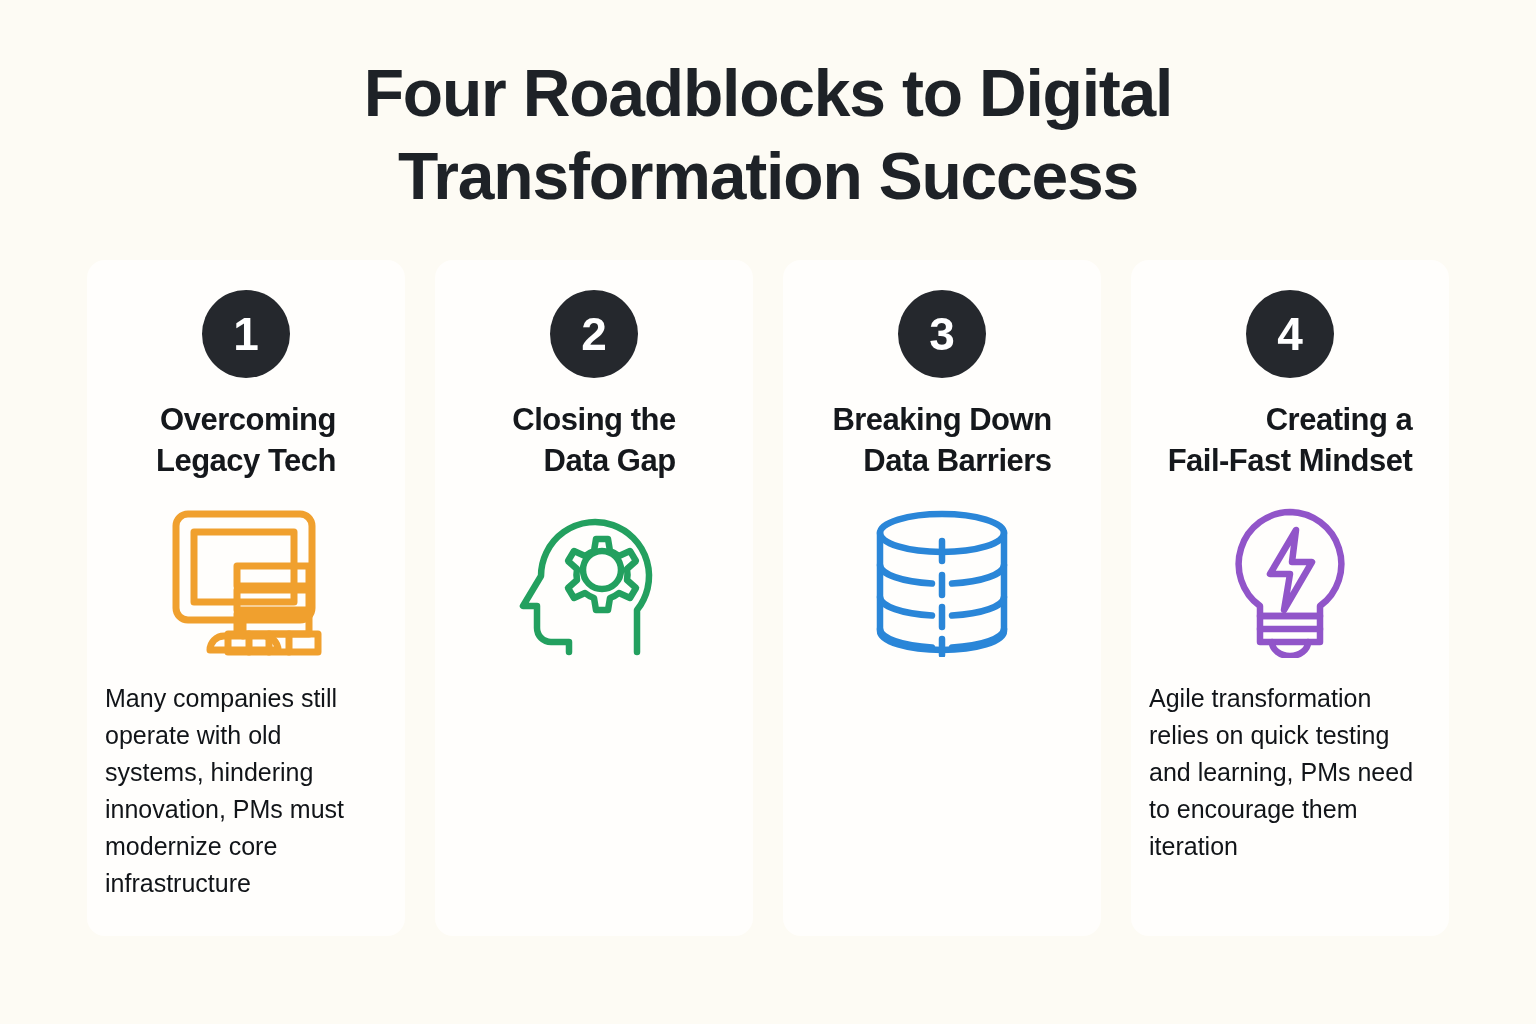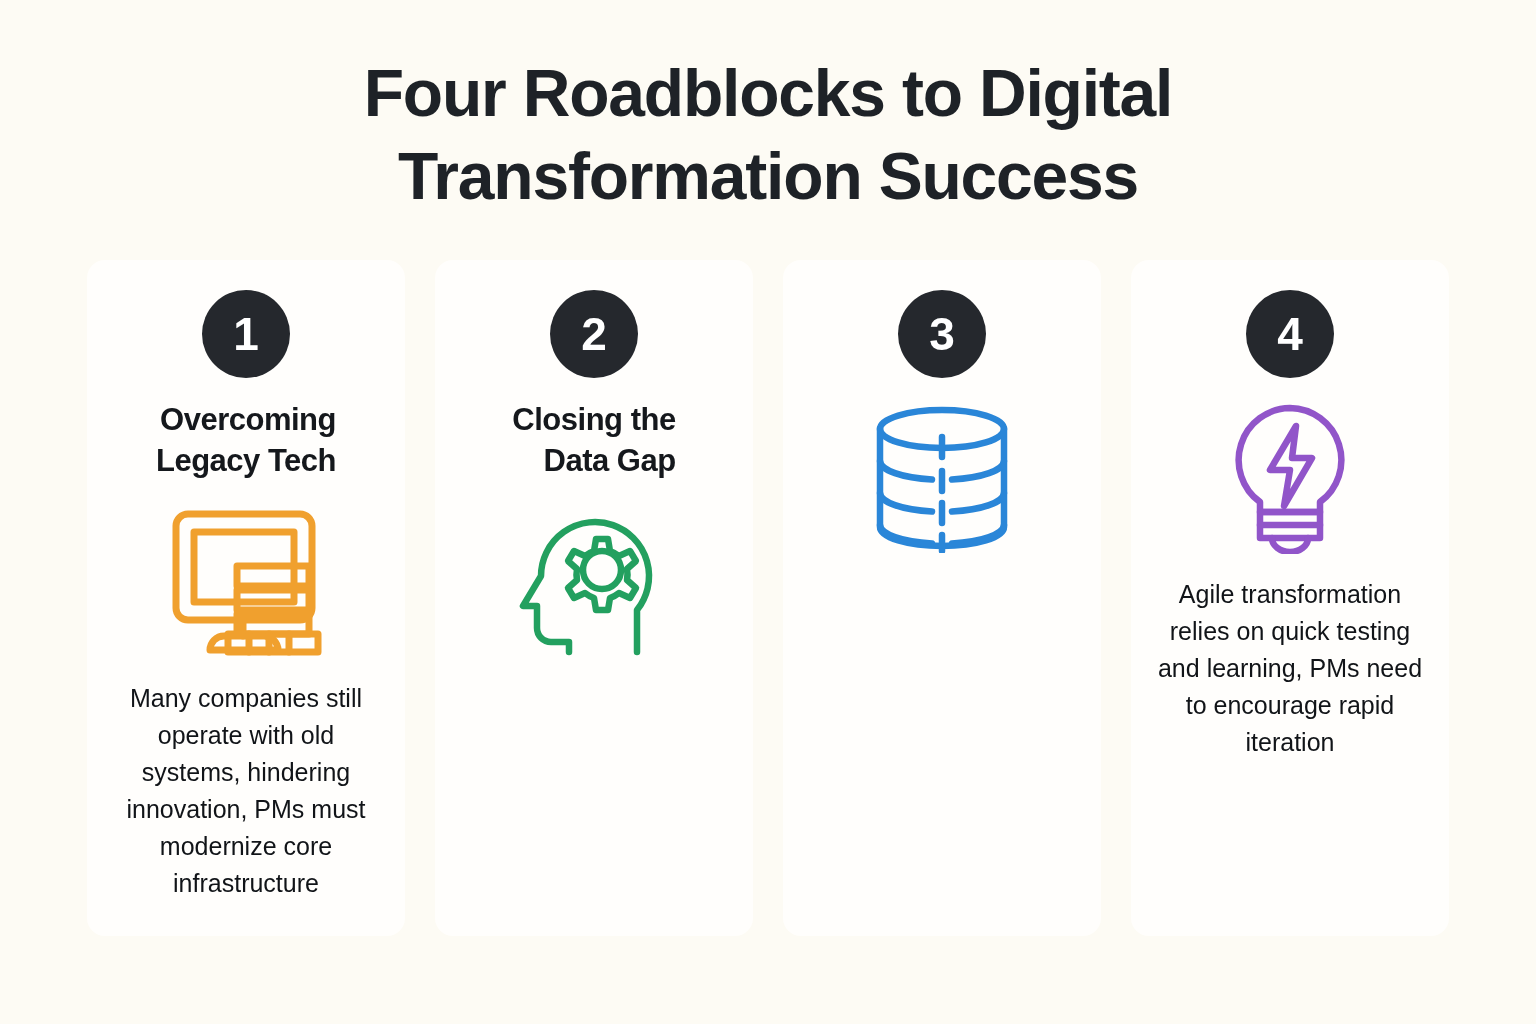--- a/index.html
+++ b/index.html
@@ -77,21 +77,21 @@
   .icon-wrap {
     margin-top: 20px;
     height: 160px;
     display: flex;
     align-items: center;
     justify-content: center;
     flex: none;
   }
   .card-body {
     margin-top: 18px;
-    text-align: center;
+    text-align: left;
     color: #111418;
     font-size: 25px;
     line-height: 1.48;
     white-space: pre-line;
   }
 </style>
 </head>
 <body>
 
 <div class="page">
@@ -128,40 +128,44 @@
         <svg width="158" height="152" viewBox="0 0 158 152" fill="none" stroke="#23A05F" stroke-width="6.5" stroke-linecap="round" stroke-linejoin="round">
           <path d="M122 146 V104 a54 54 0 1 0 -96 -34 l-18 30 h14 v22 a14 14 0 0 0 14 14 h18 v10"></path>
           <path d="M81 33 h12 l2 12 a30 30 0 0 1 9 5 l11 -5 6 10 -9 8 a30 30 0 0 1 0 11 l9 8 -6 10 -11 -5 a30 30 0 0 1 -9 5 l-2 12 h-12 l-2 -12 a30 30 0 0 1 -9 -5 l-11 5 -6 -10 9 -8 a30 30 0 0 1 0 -11 l-9 -8 6 -10 11 5 a30 30 0 0 1 9 -5 z"></path>
           <circle cx="87" cy="64" r="19"></circle>
         </svg>
       </div>
     </div>
 
     <div class="card">
       <div class="num-circle">3</div>
+      <div class="card-heading">Breaking Down
+Data Barriers</div>
       <div class="icon-wrap">
         <svg width="146" height="150" viewBox="0 0 146 150" fill="none" stroke="#2A86D8" stroke-width="6.5" stroke-linecap="round" stroke-linejoin="round">
           <ellipse cx="73" cy="26" rx="62" ry="19"></ellipse>
           <path d="M11 26 v98 a62 19 0 0 0 124 0 v-98"></path>
           <path d="M11 58 a62 19 0 0 0 52 18.5 M83 76.5 a62 19 0 0 0 52 -18.5"></path>
           <path d="M11 90 a62 19 0 0 0 52 18.5 M83 108.5 a62 19 0 0 0 52 -18.5"></path>
           <path d="M11 122 a62 19 0 0 0 52 18.5 M83 140.5 a62 19 0 0 0 52 -18.5"></path>
           <path d="M73 34 v20 M73 68 v20 M73 100 v20 M73 132 v16" stroke-dasharray="0 0"></path>
         </svg>
       </div>
     </div>
 
     <div class="card">
       <div class="num-circle">4</div>
+      <div class="card-heading">Creating a
+Fail-Fast Mindset</div>
       <div class="icon-wrap">
         <svg width="140" height="152" viewBox="0 0 140 152" fill="none" stroke="#9155C9" stroke-width="6.5" stroke-linecap="round" stroke-linejoin="round">
           <path d="M70 6 a52 52 0 0 1 30 94 v10 H40 v-10 A52 52 0 0 1 70 6 z"></path>
           <rect x="40" y="110" width="60" height="26"></rect>
           <path d="M40 123 h60"></path>
           <path d="M52 136 a18 14 0 0 0 36 0"></path>
           <path d="M76 24 L50 68 h20 l-6 36 28 -48 h-20 z"></path>
         </svg>
       </div>
-      <div class="card-body">Agile transformation relies on quick testing and learning, PMs need to encourage rapid iteration</div>
+      <div class="card-body">Agile transformation relies on quick testing and learning, PMs need to encourage them iteration</div>
     </div>
 
   </div>
 </div>
 
 </body></html>

